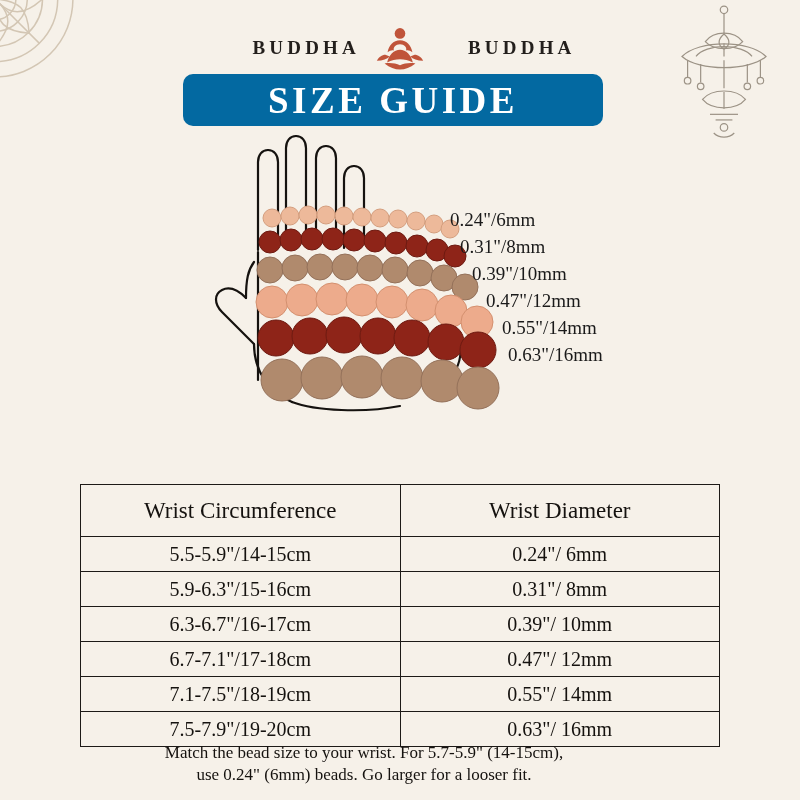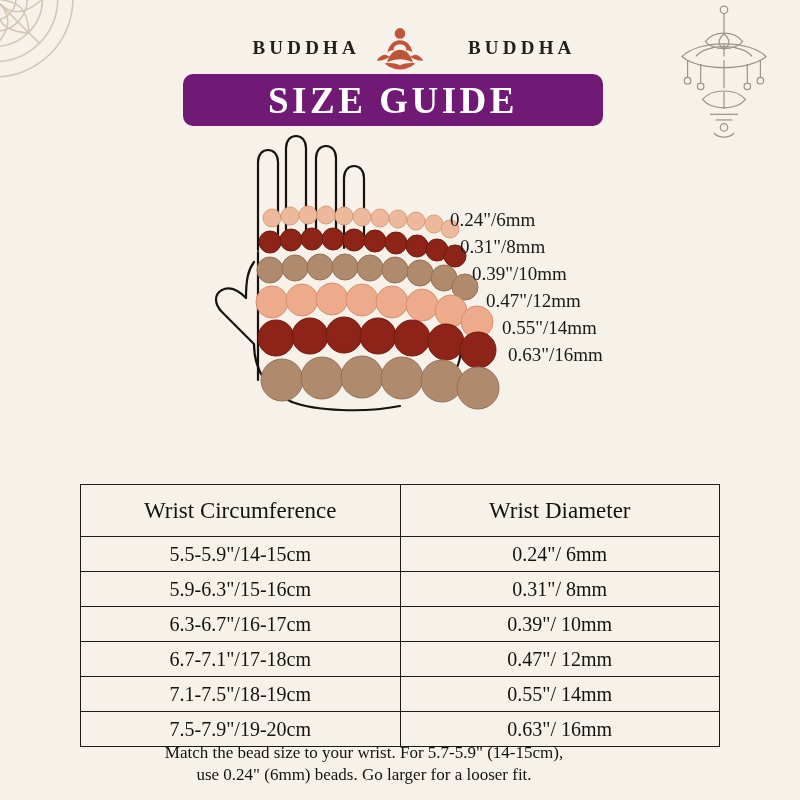--- a/index.html
+++ b/index.html
@@ -61,21 +61,21 @@
     display: block;
   }
 
   
   .title-banner {
     position: absolute;
     top: 74px;
     left: 183px;
     width: 420px;
     height: 52px;
-    background: #701a75;
+    background: #0369a1;
     border-radius: 10px;
     display: flex;
     align-items: center;
     justify-content: center;
   }
   .title-banner .title-text {
     color: #ffffff;
     font-size: 37px;
     font-weight: 700;
     letter-spacing: 3.5px;

